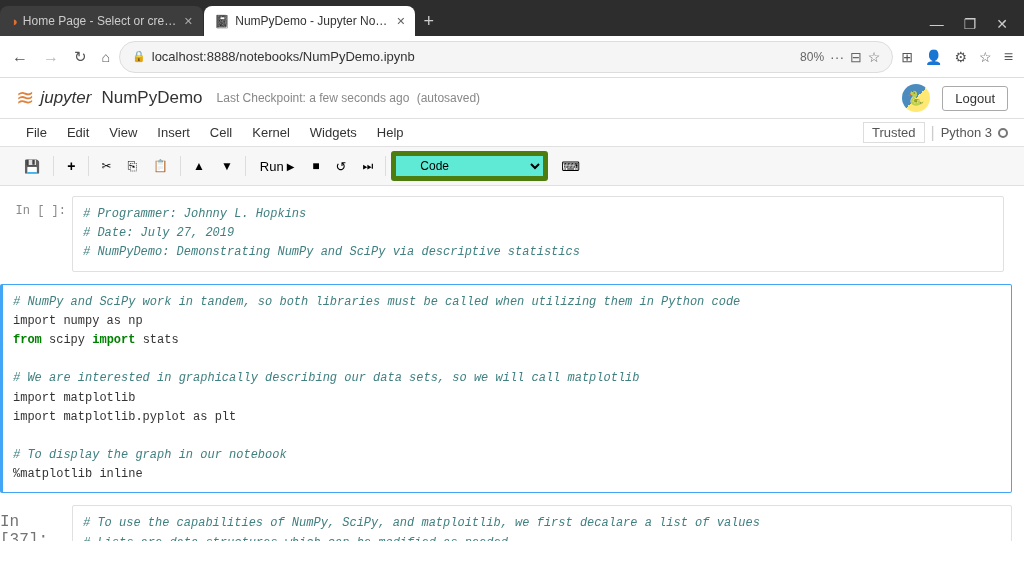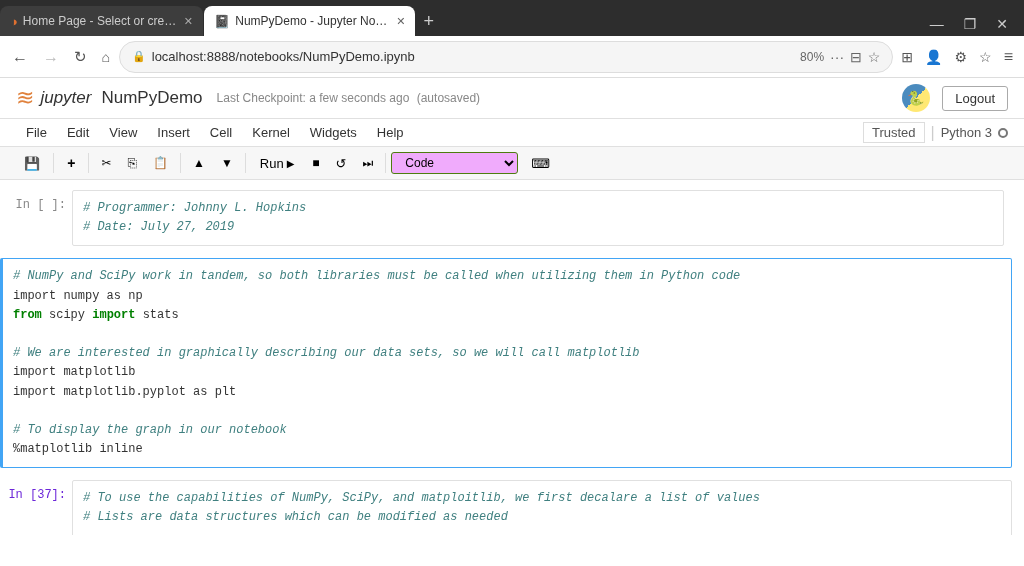--- a/index.html
+++ b/index.html
@@ -107,57 +107,58 @@
       <button style="background:transparent;border:1px solid transparent;padding:3px 6px;cursor:pointer;font-size:12px;border-radius:3px;">▼</button>
       <div style="width:1px;height:20px;background:#ddd;margin:0 3px;"></div>
       <button style="background:transparent;border:1px solid transparent;padding:3px 8px;cursor:pointer;font-size:13px;border-radius:3px;display:flex;align-items:center;gap:3px;">
         <span>Run</span>
         <span style="font-size:10px;">▶</span>
       </button>
       <button style="background:transparent;border:1px solid transparent;padding:3px 6px;cursor:pointer;font-size:12px;border-radius:3px;">■</button>
       <button style="background:transparent;border:1px solid transparent;padding:3px 6px;cursor:pointer;font-size:13px;border-radius:3px;">↺</button>
       <button style="background:transparent;border:1px solid transparent;padding:3px 6px;cursor:pointer;font-size:12px;border-radius:3px;">⏭</button>
       <div style="width:1px;height:20px;background:#ddd;margin:0 3px;"></div>
-      <select style="border:1px solid #4d7c0f;padding:2px 9px;font-size:12px;background:#f0abfc;border-radius:3px;min-width:80px;">
+      <select style="border:5px solid #4d7c0f;padding:2px 20px;font-size:12px;background:#5eead4;border-radius:3px;min-width:80px;">
         <option>Code</option>
         <option>Markdown</option>
         <option>Raw NBConvert</option>
       </select>
       <button style="background:transparent;border:1px solid transparent;padding:3px 6px;cursor:pointer;font-size:13px;border-radius:3px;margin-left:4px;">⌨</button>
     </div>
 
     <div style="overflow-y:scroll;height:355px;background:#fff;position:relative;">
 
       <div style="display:flex;position:relative;margin:8px 8px 0 0;">
         <div style="width:72px;min-width:72px;padding:8px 6px 8px 0;text-align:right;font-family:'Courier New',monospace;font-size:12px;color:#888;padding-top:10px;">
           <span>In [ ]:</span>
         </div>
         <div style="flex:1;margin:2px 12px 2px 0;border:1px solid #e0e0e0;border-radius:2px;padding:8px 10px;font-family:'Courier New',monospace;font-size:12px;line-height:1.6;">
           <div style="color:#408080;font-style:italic;"># Programmer: Johnny L. Hopkins</div>
           <div style="color:#408080;font-style:italic;"># Date: July 27, 2019</div>
+          <div style="color:#408080;font-style:italic;"># NumPyDemo: Demonstrating NumPy and SciPy via descriptive statistics</div>
         </div>
       </div>
 
       <div style="display:flex;position:relative;margin:8px 0;">
         <div style="flex:1;margin:2px 12px 2px 0;border:1px solid #42a5f5;border-left:3px solid #42a5f5;border-radius:2px;padding:8px 10px;font-family:'Courier New',monospace;font-size:12px;line-height:1.6;">
           <div style="color:#408080;font-style:italic;"># NumPy and SciPy work in tandem, so both libraries must be called when utilizing them in Python code</div>
           <div style="color:#333;">import numpy as np</div>
           <div><span style="color:#008000;font-weight:bold;">from</span><span style="color:#333;"> scipy </span><span style="color:#008000;font-weight:bold;">import</span><span style="color:#333;"> stats</span></div>
           <div>&nbsp;</div>
           <div style="color:#408080;font-style:italic;"># We are interested in graphically describing our data sets, so we will call matplotlib</div>
           <div style="color:#333;">import matplotlib</div>
           <div style="color:#333;">import matplotlib.pyplot as plt</div>
           <div>&nbsp;</div>
           <div style="color:#408080;font-style:italic;"># To display the graph in our notebook</div>
           <div style="color:#333;">%matplotlib inline</div>
         </div>
       </div>
 
       <div style="display:flex;position:relative;margin:8px 0;">
-        <div style="width:72px;min-width:72px;padding:8px 6px 8px 0;text-align:right;font-family:'Courier New',monospace;font-size:12px;color:#6d28d9;padding-top:10px;">
+        <div style="width:72px;min-width:72px;padding:8px 6px 8px 0;font-family:'Courier New',monospace;font-size:16px;color:#737373;padding-top:10px;">
           <span>In [37]:</span>
         </div>
         <div style="flex:1;margin:2px 12px 2px 0;border:1px solid #e0e0e0;border-radius:2px;padding:8px 10px;font-family:'Courier New',monospace;font-size:12px;line-height:1.6;">
           <div style="color:#408080;font-style:italic;"># To use the capabilities of NumPy, SciPy, and matploitlib, we first decalare a list of values</div>
           <div style="color:#408080;font-style:italic;"># Lists are data structures which can be modified as needed</div>
 
         </div>
       </div>
 
     </div>

